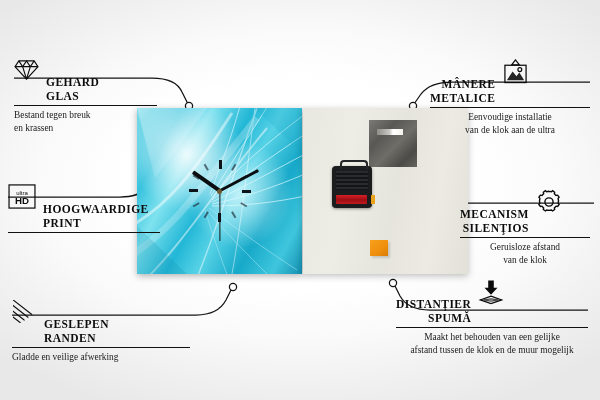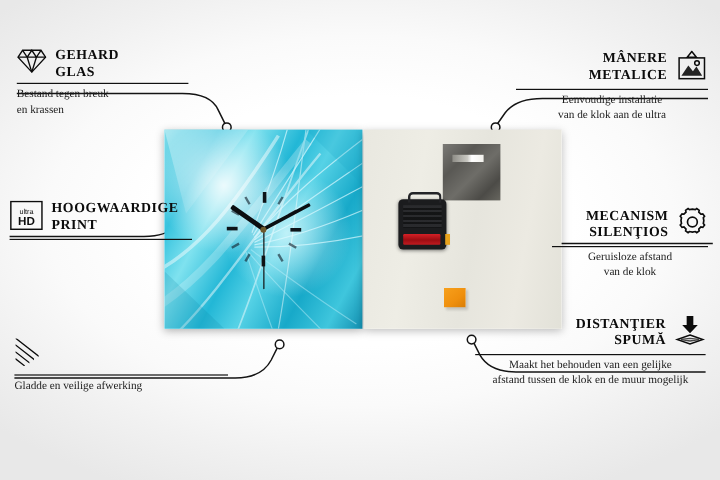--- a/index.html
+++ b/index.html
@@ -54,26 +54,26 @@
   .tick.minor i{height:7px;opacity:.62;}
   .hand{position:absolute;left:50%;top:50%;transform-origin:50% 100%;background:#0b0e11;border-radius:1px;}
   .hand.hour{width:4px;height:33px;margin-left:-2px;margin-top:-33px;}
   .hand.minute{width:3px;height:44px;margin-left:-1.5px;margin-top:-44px;}
   .hand.second{width:1.4px;height:50px;margin-left:-.7px;margin-top:-50px;background:#111;}
   .pin{position:absolute;left:50%;top:50%;width:5px;height:5px;margin:-2.5px 0 0 -2.5px;
     border-radius:50%;background:#6d5a2e;}
   
   .callout{position:absolute;}
   .co-head{display:flex;align-items:center;gap:7px;}
-  .co-title{font-size:11.5px;font-weight:700;letter-spacing:.45px;color:#0c0c0c;line-height:1.18;text-transform:uppercase;}
+  .co-title{font-size:11.5px;font-weight:700;letter-spacing:.45px;color:#0c0c0c;line-height:1.18;text-transform:uppercase;margin-top:36px;}
   .co-rule{height:1px;background:#111;margin:2px 0 3px;}
   .co-desc{font-size:9.4px;color:#1b1b1b;line-height:1.32;}
   .ic{flex:0 0 auto;}
   .callout.left .co-head{justify-content:flex-start;}
-  .callout.right .co-head{justify-content:flex-end;}
+  .callout.right .co-head{}
   .callout.right .co-title{text-align:right;}
   .callout.right .co-desc{text-align:center;}
   svg.conn{position:absolute;left:0;top:0;width:600px;height:400px;pointer-events:none;}
 </style>
 </head>
 <body>
 
 <div id="stage">
 
   <svg class="conn" viewBox="0 0 600 400">
@@ -226,20 +226,24 @@
     <div class="co-rule" style="width:152px"></div>
   </div>
 
   <div class="callout left" style="left:12px;top:282px;width:190px;">
     <div class="co-head">
       <span class="ic">
         <svg width="25" height="23" viewBox="0 0 26 24" stroke="#0c0c0c" stroke-width="1.4" fill="none">
           <path d="M1,3 L21,3 M1,9 L17,9 M1,15 L13,15 M1,21 L9,21" transform="skewY(38) translate(0,-4)"></path>
         </svg>
       </span>
+      <span class="co-title">
+        <span>GESLEPEN</span><br>
+        <span>RANDEN</span>
+      </span>
     </div>
     <div class="co-rule" style="width:178px"></div>
     <div class="co-desc">
       <span>Gladde en veilige afwerking</span>
     </div>
   </div>
 
   <div class="callout right" style="left:430px;top:42px;width:160px;">
     <div class="co-head">
       <span class="co-title">

